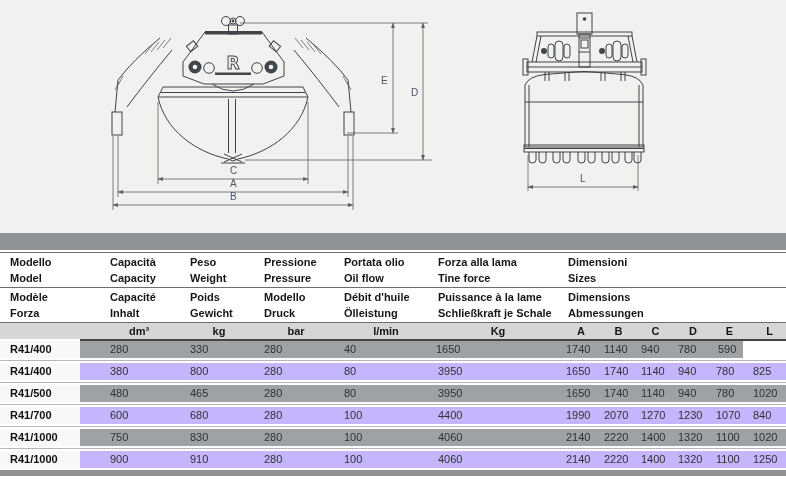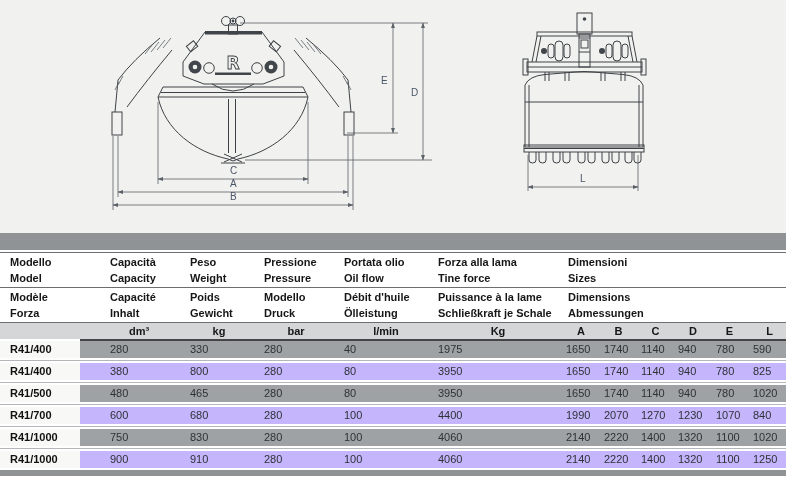--- a/index.html
+++ b/index.html
@@ -270,21 +270,20 @@
       <div class="p10">L</div>
     </div>
     <div class="darkline"></div>
 
     <div class="g12 data-row row-a">
       <div class="model-cell p10">R41/400</div>
       <div class="val p30">280</div>
       <div class="val p22">330</div>
       <div class="val p16">280</div>
       <div class="val p16">40</div>
-      <div class="val p10">1975</div>
       <div class="val p8">1650</div>
       <div class="val p8">1740</div>
       <div class="val p8">1140</div>
       <div class="val p8">940</div>
       <div class="val p8">780</div>
       <div class="val p10">590</div>
     </div>
     <div class="sep">
         <i></i>
       </div>

